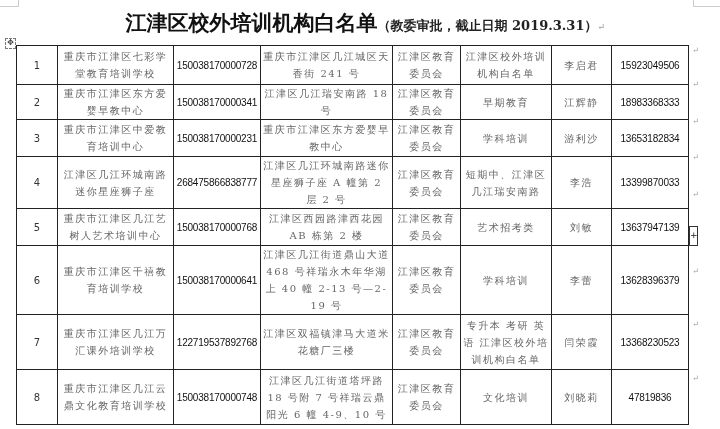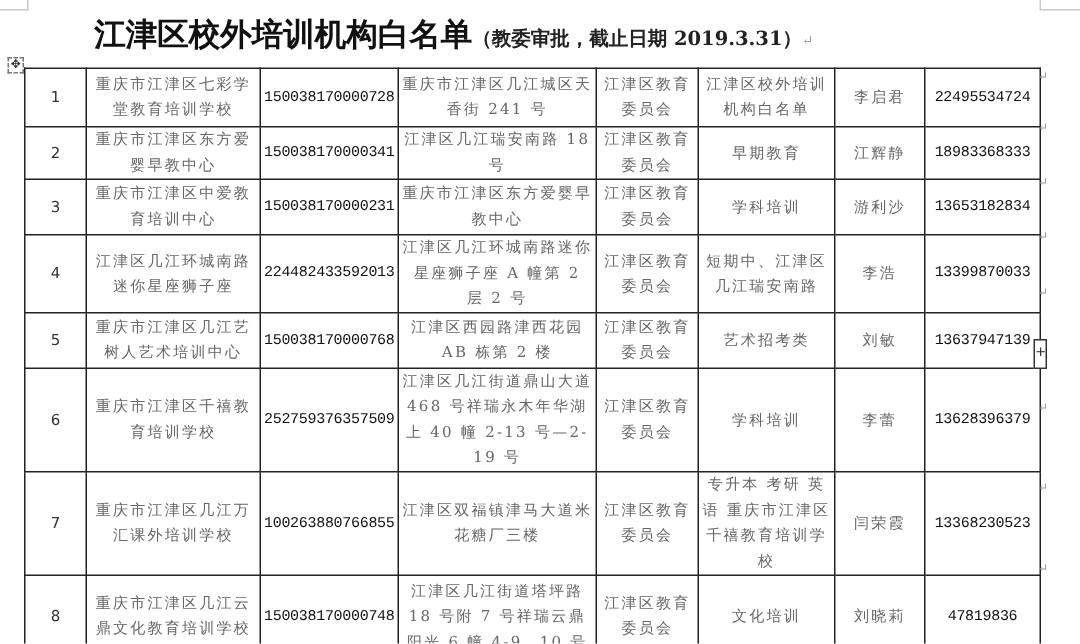--- a/index.html
+++ b/index.html
@@ -1,29 +1,29 @@
 <!DOCTYPE html>
 <html><head>
 <meta charset="utf-8">
 <style>
   html, body { margin: 0; padding: 0; background: #ffffff; }
   body { width: 720px; height: 429px; position: relative; overflow: hidden; font-family: "DejaVu Serif", "Liberation Serif", serif; color: #222; }
   .corner-mark { position: absolute; top: 0; width: 18px; height: 6px; border-bottom: 1px solid #ccc; }
   .corner-mark.left { left: 0; border-right: 1px solid #ccc; }
   .corner-mark.right { right: 0; width: 26px; border-left: 1px solid #ccc; }
-  .title { position: absolute; top: 9px; left: 0; width: 605px; text-align: center; white-space: nowrap; }
+  .title { position: absolute; top: 9px; left: 0; width: 605px; text-align: right; white-space: nowrap; }
   .title-main { font-size: 21px; font-weight: bold; color: #111; letter-spacing: 0px; }
   .title-sub { font-size: 13px; font-weight: bold; color: #222; }
   .title-mark { font-size: 9px; color: #999; }
   .table-handle { position: absolute; left: 5px; top: 38px; width: 9px; height: 9px; border: 1px dashed #777; font-size: 8px; line-height: 8px; text-align: center; color: #333; font-family: "DejaVu Sans", sans-serif; }
   table.roster { position: absolute; left: 16px; top: 45px; border-collapse: collapse; table-layout: fixed; }
   table.roster td, table.roster th { border: 1px solid #222; text-align: center; vertical-align: middle; padding: 0 2px; font-size: 10px; line-height: 17px; color: #666; font-weight: normal; }
   table.roster th { color: #444; font-size: 11.5px; letter-spacing: 1px; }
   table.roster th.addr { font-weight: bold; color: #111; }
-  table.roster td.num { font-family: Liberation Mono, monospace; font-size: 10px; color: #111; letter-spacing: -0.2px; }
+  table.roster td.num { font-family: Liberation Sans, sans-serif; font-size: 10px; color: #111; letter-spacing: -0.2px; }
   table.roster td.seq { font-family: "DejaVu Sans", sans-serif; color: #333; }
   table.roster td.cjk { letter-spacing: 1.5px; }
   .row-mark { position: absolute; left: 692px; font-size: 8px; color: #999; }
   .resize-handle { position: absolute; left: 689px; top: 226px; width: 7px; height: 18px; border: 1px solid #333; background: #fff; font-size: 9px; line-height: 16px; text-align: center; font-family: "DejaVu Sans", sans-serif; }
 </style>
 </head>
 <body>
 
 <div class="corner-mark left"></div>
 <div class="corner-mark right"></div>
@@ -47,21 +47,21 @@
   </colgroup>
   <tbody>
   <tr style="height:39px">
     <td class="seq">1</td>
     <td class="cjk">重庆市江津区七彩学堂教育培训学校</td>
     <td class="num">150038170000728</td>
     <td class="cjk">重庆市江津区几江城区天香街 241 号</td>
     <td class="cjk">江津区教育委员会</td>
     <td class="cjk">江津区校外培训机构白名单</td>
     <td class="cjk">李启君</td>
-    <td class="num">22495534724</td>
+    <td class="num">15923049506</td>
   </tr>
   <tr style="height:35px">
     <td class="seq">2</td>
     <td class="cjk">重庆市江津区东方爱婴早教中心</td>
     <td class="num">150038170000341</td>
     <td class="cjk">江津区几江瑞安南路 18 号</td>
     <td class="cjk">江津区教育委员会</td>
     <td class="cjk">早期教育</td>
     <td class="cjk">江辉静</td>
     <td class="num">18983368333</td>
@@ -72,54 +72,54 @@
     <td class="num">150038170000231</td>
     <td class="cjk">重庆市江津区东方爱婴早教中心</td>
     <td class="cjk">江津区教育委员会</td>
     <td class="cjk">学科培训</td>
     <td class="cjk">游利沙</td>
     <td class="num">13653182834</td>
   </tr>
   <tr style="height:40px">
     <td class="seq">4</td>
     <td class="cjk">江津区几江环城南路迷你星座狮子座</td>
-    <td class="num">224482433592013</td>
+    <td class="num">268475866838777</td>
     <td class="cjk">江津区几江环城南路迷你星座狮子座 A 幢第 2 层 2 号</td>
     <td class="cjk">江津区教育委员会</td>
     <td class="cjk">短期中、江津区几江瑞安南路</td>
     <td class="cjk">李浩</td>
     <td class="num">13399870033</td>
   </tr>
   <tr style="height:37px">
     <td class="seq">5</td>
     <td class="cjk">重庆市江津区几江艺树人艺术培训中心</td>
     <td class="num">150038170000768</td>
     <td class="cjk">江津区西园路津西花园 AB 栋第 2 楼</td>
     <td class="cjk">江津区教育委员会</td>
     <td class="cjk">艺术招考类</td>
     <td class="cjk">刘敏</td>
     <td class="num">13637947139</td>
   </tr>
   <tr style="height:53px">
     <td class="seq">6</td>
     <td class="cjk">重庆市江津区千禧教育培训学校</td>
-    <td class="num">252759376357509</td>
+    <td class="num">150038170000641</td>
     <td class="cjk">江津区几江街道鼎山大道 468 号祥瑞永木年华湖上 40 幢 2-13 号—2-19 号</td>
     <td class="cjk">江津区教育委员会</td>
     <td class="cjk">学科培训</td>
     <td class="cjk">李蕾</td>
     <td class="num">13628396379</td>
   </tr>
   <tr style="height:55px">
     <td class="seq">7</td>
     <td class="cjk">重庆市江津区几江万汇课外培训学校</td>
-    <td class="num">100263880766855</td>
+    <td class="num">122719537892768</td>
     <td class="cjk">江津区双福镇津马大道米花糖厂三楼</td>
     <td class="cjk">江津区教育委员会</td>
-    <td class="cjk">专升本 考研 英语 重庆市江津区千禧教育培训学校</td>
+    <td class="cjk">专升本 考研 英语 江津区校外培训机构白名单</td>
     <td class="cjk">闫荣霞</td>
     <td class="num">13368230523</td>
   </tr>
   <tr style="height:55px">
     <td class="seq">8</td>
     <td class="cjk">重庆市江津区几江云鼎文化教育培训学校</td>
     <td class="num">150038170000748</td>
     <td class="cjk">江津区几江街道塔坪路 18 号附 7 号祥瑞云鼎阳光 6 幢 4-9、10 号</td>
     <td class="cjk">江津区教育委员会</td>
     <td class="cjk">文化培训</td>

